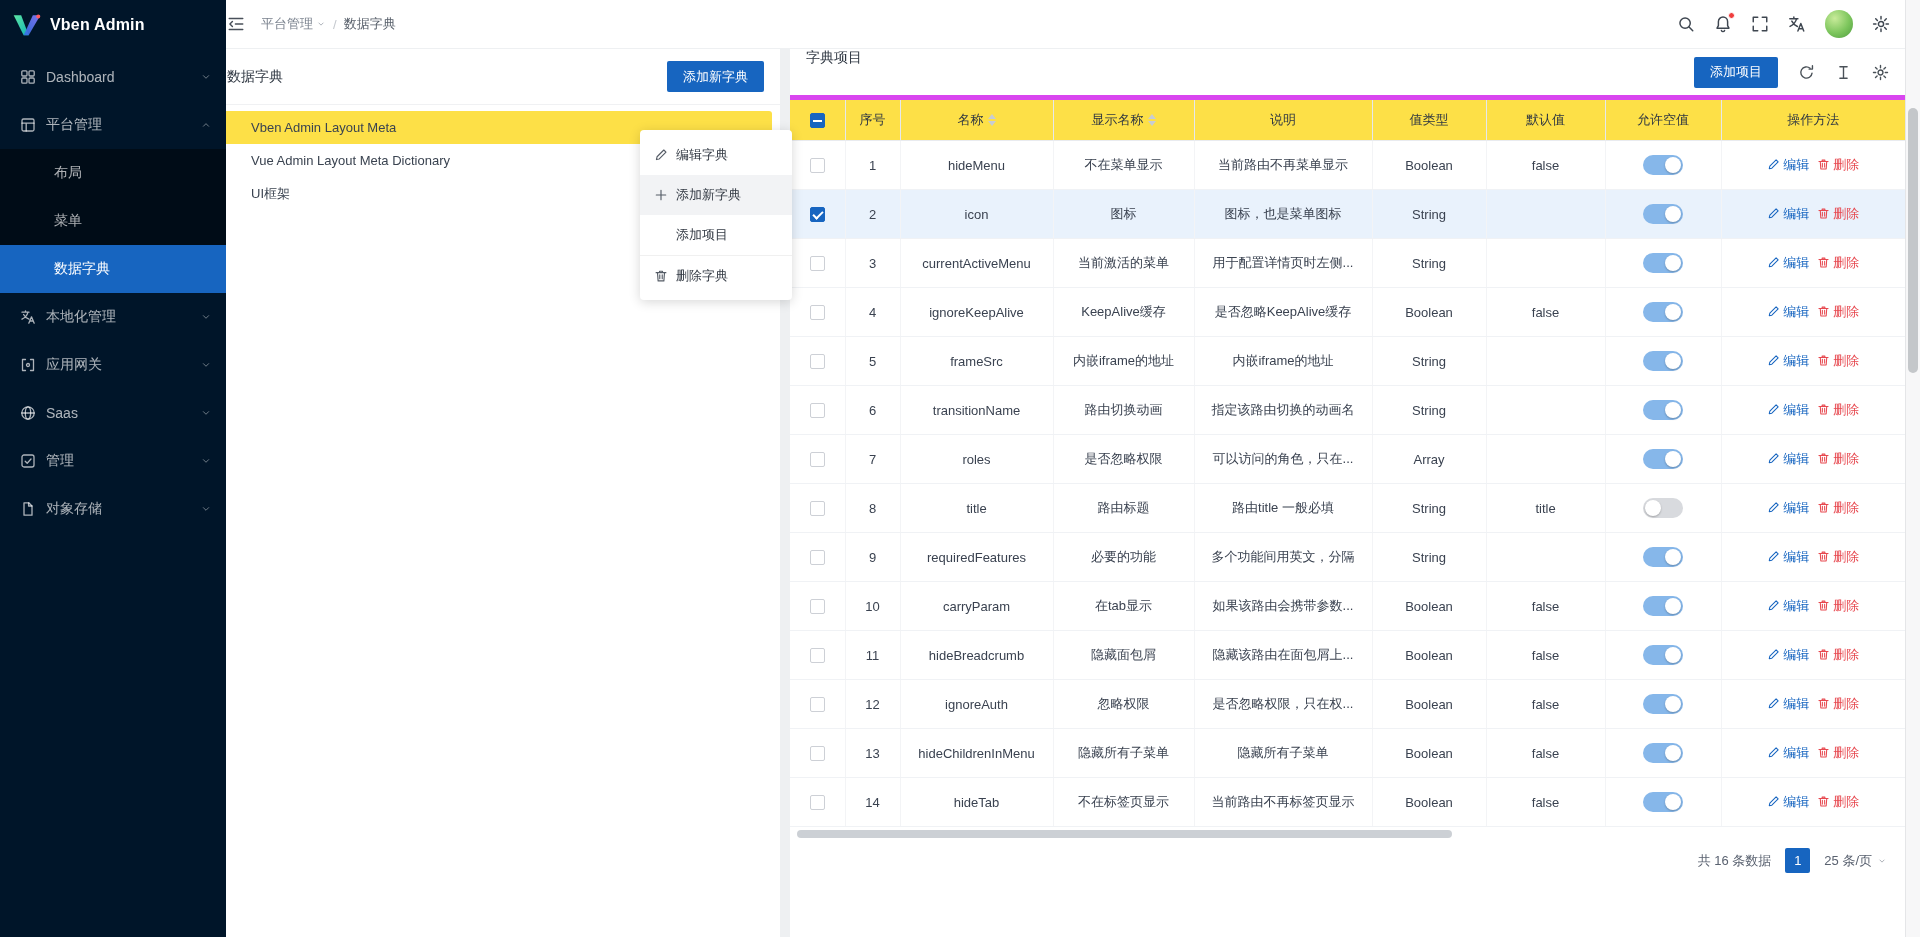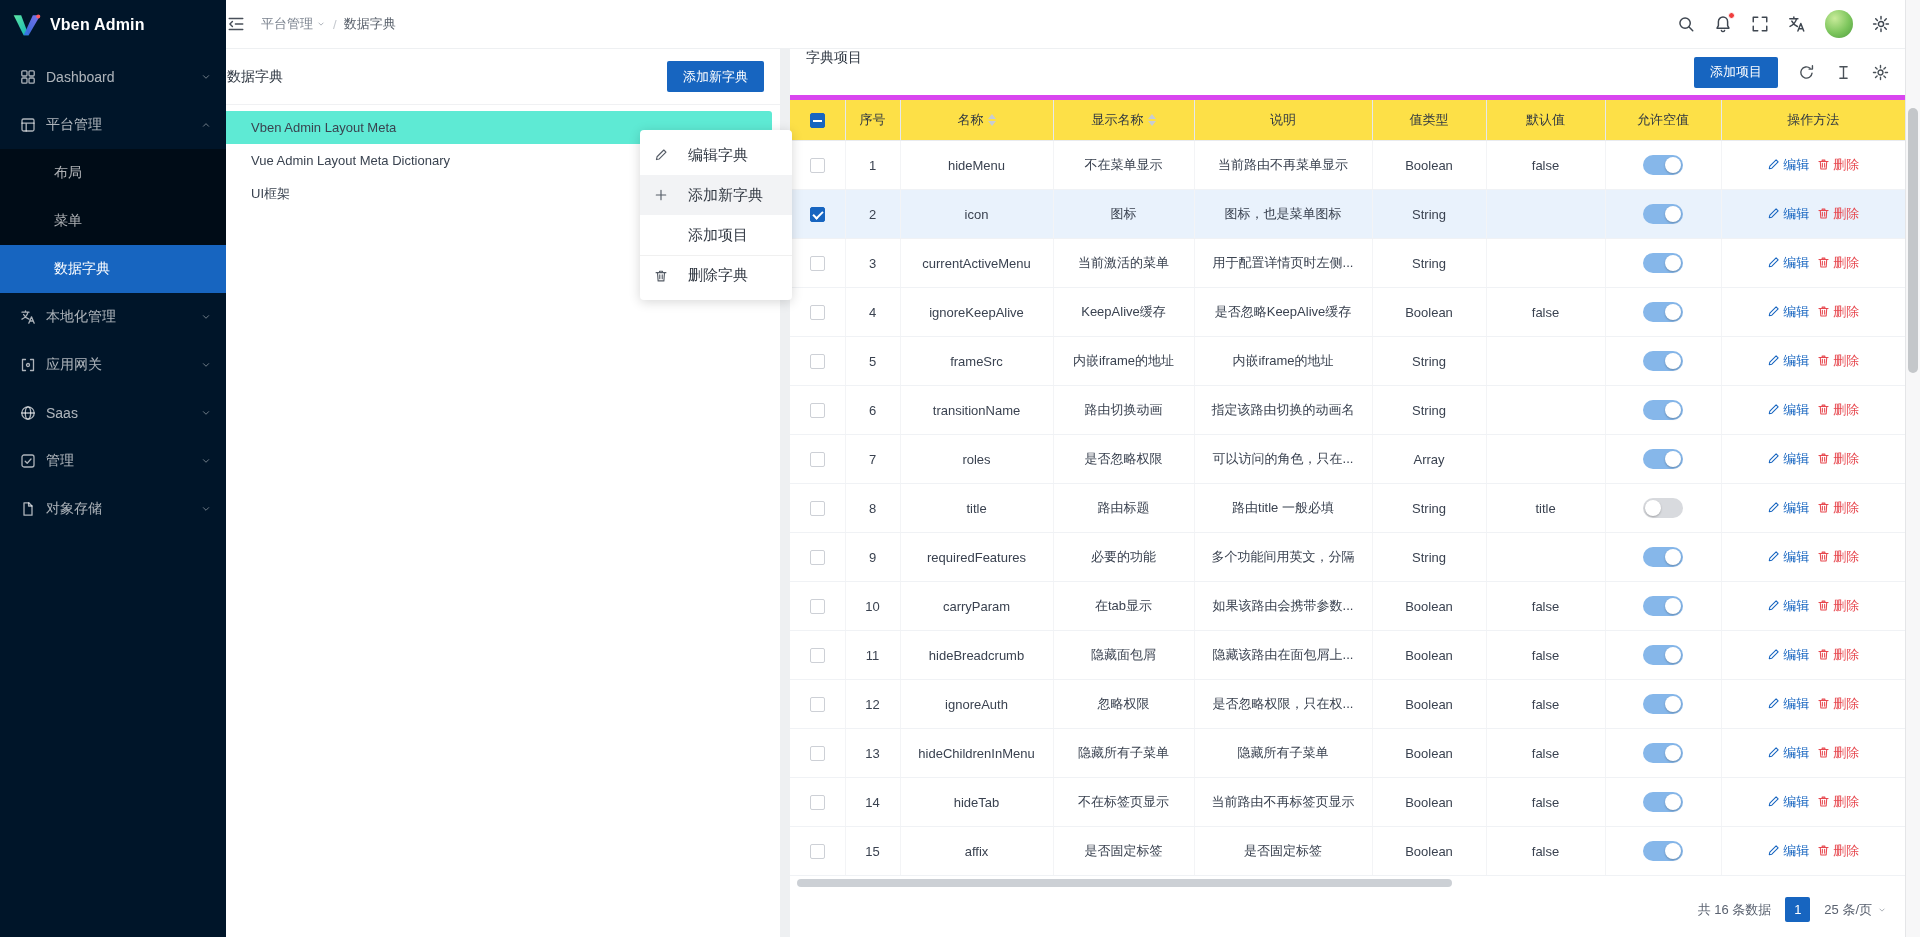--- a/index.html
+++ b/index.html
@@ -42,21 +42,21 @@
   .avatar { width: 28px; height: 28px; border-radius: 50%; cursor: pointer;
     background: radial-gradient(circle at 35% 30%, #c8eb9a, #7cc55c 55%, #4e9b3f 100%); }
 
   
   .panel-left { position: absolute; left: 211px; top: 49px; width: 569px; bottom: 0; background: #fff; }
   .pl-head { height: 56px; display: flex; align-items: center; padding: 0 16px; border-bottom: 1px solid #f0f1f3; }
   .p-title { font-size: 14px; font-weight: 500; color: #2f3742; }
   .btn { margin-left: auto; height: 31px; padding: 0 16px; background: #1765c0; color: #fff; font-size: 13px; border: none; border-radius: 2px; display: inline-flex; align-items: center; cursor: pointer; font-family: inherit; }
   .dict-list { margin-top: 6px; }
   .dict-item { height: 33px; line-height: 33px; margin: 0 8px 0 4px; padding: 0 8px 0 36px; font-size: 13px; color: #3a4350; border-radius: 3px; cursor: pointer; white-space: nowrap; overflow: hidden; }
-  .dict-item.selected { background: #5eead4; }
+  .dict-item.selected { background: #fde047; }
 
   .panel-right { position: absolute; left: 790px; top: 49px; width: 1115px; bottom: 0; background: #fff; }
   .pr-head { height: 46px; display: flex; padding: 0 16px; }
   .pr-tools { margin-left: auto; display: flex; align-items: center; gap: 20px; }
   .pr-tools .btn { margin-left: 0; }
   .tico { width: 17px; height: 17px; color: #4a5158; cursor: pointer; }
 
   
   table.dict-table { width: 100%; border-collapse: collapse; table-layout: fixed; }
   thead th { height: 43px; background: #fde047; font-size: 13px; font-weight: 500; color: #2f3742; border-top: 5px solid #d946ef; border-bottom: 1px solid #e9ebef; padding: 0 4px; }
@@ -90,21 +90,21 @@
   .hscroll { position: relative; height: 8px; margin: 3px 2px 0; }
   .hthumb { position: absolute; left: 5px; top: 0; width: 655px; height: 8px; background: #ccd0d5; border-radius: 4px; cursor: pointer; }
 
   .pager { display: flex; align-items: center; justify-content: flex-end; gap: 14px; padding: 10px 18px 0 0; font-size: 13px; color: #5a6270; }
   .page-num { width: 25px; height: 25px; background: #1765c0; color: #fff; display: flex; align-items: center; justify-content: center; border-radius: 2px; cursor: pointer; }
   .page-size { display: inline-flex; align-items: center; gap: 5px; cursor: pointer; }
   .pg-caret { width: 10px; height: 10px; color: #9aa0a8; }
 
   
   .ctx-menu { position: absolute; left: 640px; top: 130px; width: 152px; background: #fff; border-radius: 4px; box-shadow: 0 2px 12px rgba(0,0,0,.16); padding: 5px 0; z-index: 100; }
-  .ctx-item { height: 40px; display: flex; align-items: center; gap: 20px; padding: 0 14px; font-size: 15px; color: #333a44; cursor: pointer; }
+  .ctx-item { height: 40px; display: flex; align-items: center; gap: 8px; padding: 0 14px; font-size: 13px; color: #333a44; cursor: pointer; }
   .ctx-item.hl { background: #f2f3f5; }
   .ctx-item.divided { border-top: 1px solid #f0f0f0; }
   .ctx-item .ic { width: 14px; height: 14px; color: #555c66; }
 
   
   .v-scroll { position: absolute; right: 0; top: 0; width: 15px; height: 100%; background: #f7f7f8; border-left: 1px solid #e5e6e8; z-index: 60; }
   .v-thumb { position: absolute; left: 2px; right: 2px; top: 108px; height: 265px; background: #c4c7ca; border-radius: 7px; cursor: pointer; }
 </style>
 </head>
 <body>
@@ -644,39 +644,20 @@
           <td class="ops"><a class="op edit"><span class="ic">
                 <svg viewBox="0 0 16 16" fill="none" stroke="currentColor" stroke-width="1.3" stroke-linecap="round" stroke-linejoin="round">
                   <path d="M11.2 2.3l2.5 2.5L6 12.5l-3.2.7.7-3.2z"></path>
                 </svg>
               </span>编辑</a><a class="op del"><span class="ic">
                 <svg viewBox="0 0 16 16" fill="none" stroke="currentColor" stroke-width="1.3" stroke-linecap="round" stroke-linejoin="round">
                   <path d="M2.4 4.2h11.2M6.3 4.2V2.6h3.4v1.6M4 4.2l.7 9.4h6.6l.7-9.4M6.6 6.6v4.6M9.4 6.6v4.6"></path>
                 </svg>
               </span>删除</a></td>
         </tr>
-        <tr class="trow">
-          <td><span class="cb"></span></td>
-          <td>15</td>
-          <td>affix</td>
-          <td>是否固定标签</td>
-          <td>是否固定标签</td>
-          <td>Boolean</td>
-          <td>false</td>
-          <td><span class="sw"></span></td>
-          <td class="ops"><a class="op edit"><span class="ic">
-                <svg viewBox="0 0 16 16" fill="none" stroke="currentColor" stroke-width="1.3" stroke-linecap="round" stroke-linejoin="round">
-                  <path d="M11.2 2.3l2.5 2.5L6 12.5l-3.2.7.7-3.2z"></path>
-                </svg>
-              </span>编辑</a><a class="op del"><span class="ic">
-                <svg viewBox="0 0 16 16" fill="none" stroke="currentColor" stroke-width="1.3" stroke-linecap="round" stroke-linejoin="round">
-                  <path d="M2.4 4.2h11.2M6.3 4.2V2.6h3.4v1.6M4 4.2l.7 9.4h6.6l.7-9.4M6.6 6.6v4.6M9.4 6.6v4.6"></path>
-                </svg>
-              </span>删除</a></td>
-        </tr>
       </tbody>
   </table>
   <div class="hscroll">
     <div class="hthumb"></div>
   </div>
   <div class="pager">
     <span class="pg-total">共 16 条数据</span>
     <span class="page-num">1</span>
     <span class="page-size">
       <span>25 条/页</span>

